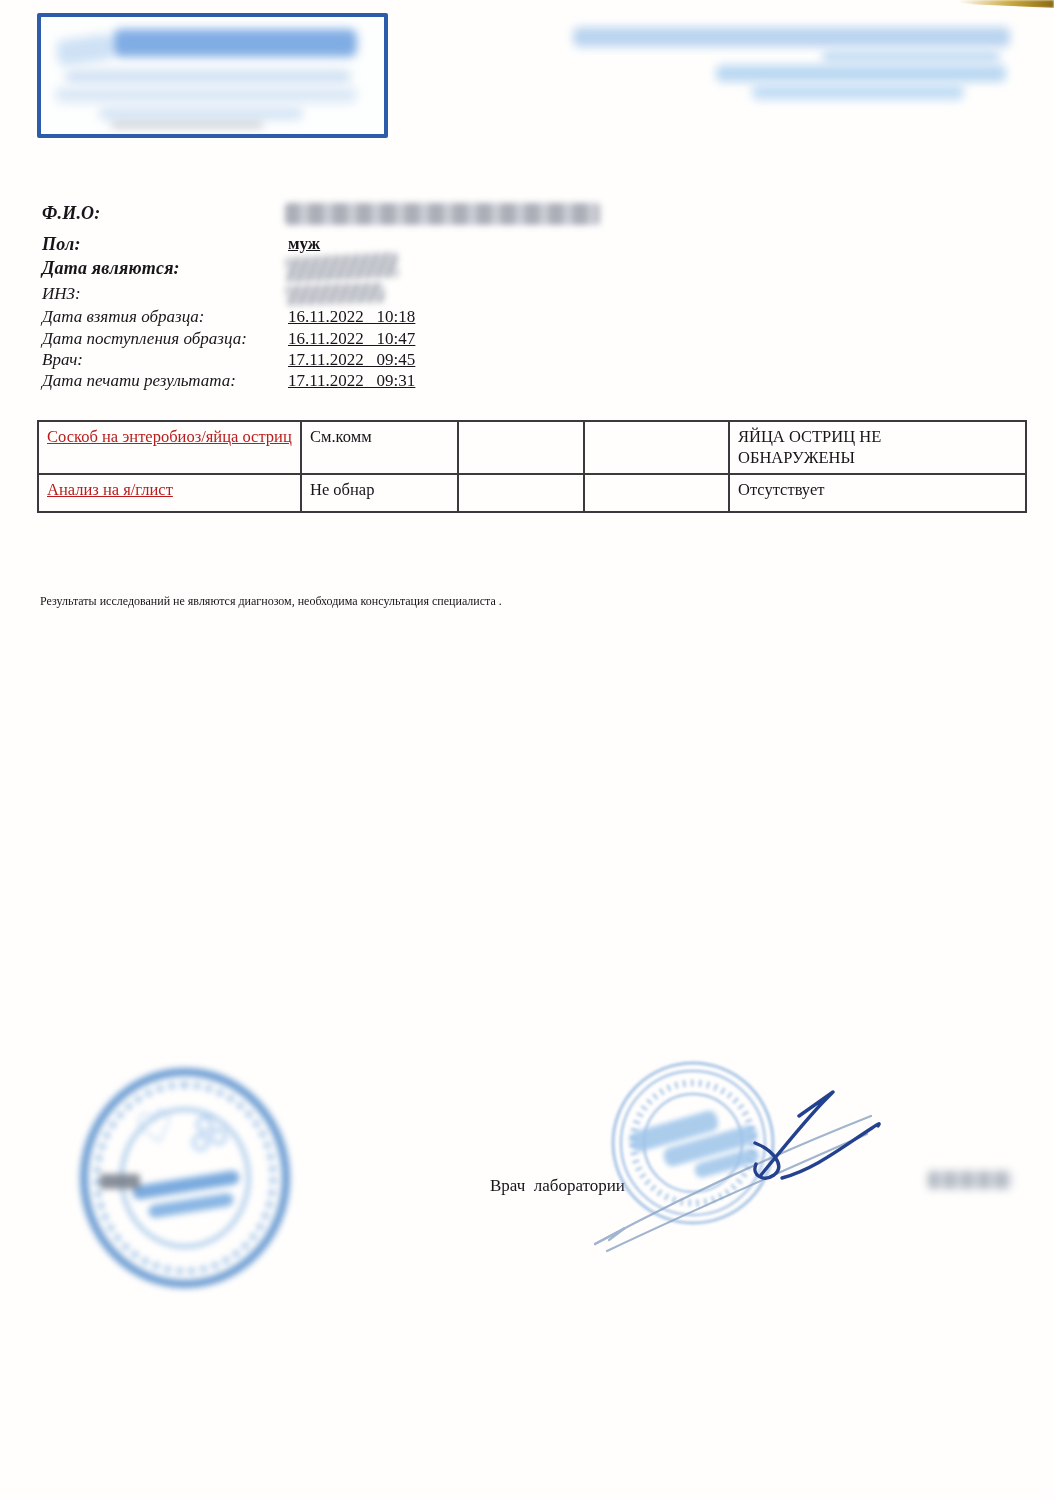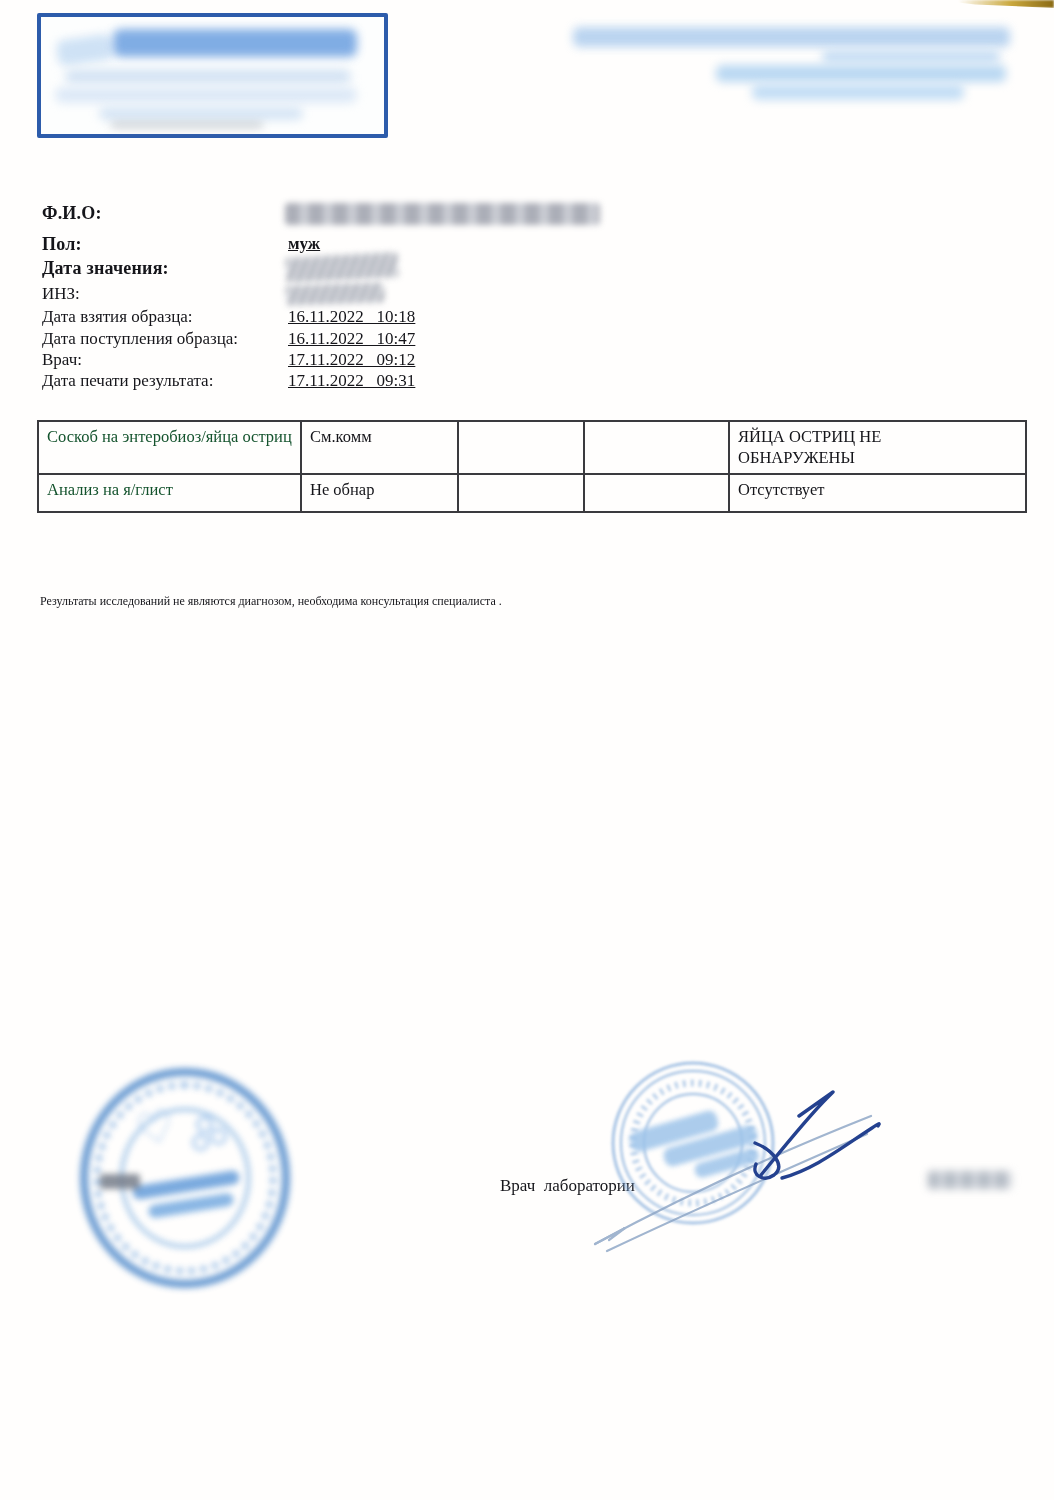--- a/index.html
+++ b/index.html
@@ -31,21 +31,21 @@
   .tr-l4{left:752px; top:84px; width:212px; height:16px; background:#c4def5;}
   .corner-artifact{
     position:absolute; right:0; top:0; width:96px; height:8px;
     background:linear-gradient(to left,#8a6a14,#caa83e 45%,rgba(202,168,62,0));
     clip-path:polygon(0 0,100% 0,100% 100%,18% 55%,0 30%);
     filter:blur(1px);
   }
 
   
   .info-row{position:absolute; left:42px; height:22px; font-size:17px;}
-  .info-row .lbl{display:inline-block;}
+  .info-row .lbl{display:inline-block;font-style:italic;}
   .info-row .val{position:absolute; left:246px; top:0; white-space:pre;text-decoration:underline;}
   .lbl-bold{font-weight:bold; font-size:18px; letter-spacing:.2px;}
   .val-bold{font-weight:bold;}
   .redact{position:absolute; filter:blur(3px); border-radius:4px;}
   .redact-fio{left:285px; top:203px; width:315px; height:22px;
     background:repeating-linear-gradient(90deg,#8f93a0 0 14px,#b9bcc6 14px 24px); opacity:.75;}
   .redact-dob{left:286px; top:255px; width:112px; height:25px;
     background:repeating-linear-gradient(115deg,#9fa3ad 0 5px,#e3e5ea 5px 9px); transform:rotate(-3deg); opacity:.9;}
   .redact-inz{left:286px; top:284px; width:98px; height:20px;
     background:repeating-linear-gradient(115deg,#9fa3ad 0 5px,#e4e6eb 5px 9px); transform:rotate(-2deg); opacity:.9;}
@@ -55,42 +55,42 @@
     position:absolute; left:37px; top:420px; width:988px;
     border-collapse:collapse; table-layout:fixed;
     font-size:16.5px;
   }
   table.results th, table.results td{
     border:2px solid #3a3a3e; vertical-align:top; text-align:left;
     padding:4px 8px; font-weight:normal; line-height:1.3; overflow:hidden;
   }
   tr.hdr{height:45px;}
   tr.r1{height:47px;} tr.r2{height:38px;} tr.r3{height:40px;}
-  .cell-name{color:#14532d;}
+  .cell-name{color:#b91c1c;text-decoration:underline;}
   .bold{font-weight:bold;}
   .comment-tight{display:inline-block; max-width:205px;}
 
   .footer-note{position:absolute; left:40px; top:594px; font-size:12px;}
 
   
   .round-stamp{position:absolute; left:80px; top:1068px; width:210px; height:220px;
     filter:blur(3px); opacity:.92;}
   .round-stamp div{position:absolute; box-sizing:border-box;}
   .ls-outer{inset:0; border:8px solid #5f94cf; border-radius:50%;}
   .ls-ring2{inset:14px; border:6px dotted #7aaade; border-radius:50%;}
   .ls-ring3{inset:40px; border:3px solid #7fb0e0; border-radius:50%;}
   .ls-heart{left:56px; top:34px; font:44px "DejaVu Sans",sans-serif; color:#9cc2ec; transform:rotate(-14deg);}
   .ls-petal{width:17px; height:17px; border:3px solid #9cc2ec; border-radius:50%;}
   .p1{left:116px; top:48px;} .p2{left:130px; top:60px;} .p3{left:112px; top:66px;}
   .ls-text1{left:52px; top:110px; width:108px; height:14px; background:#6fa3dc; border-radius:7px; transform:rotate(-9deg);}
   .ls-text2{left:68px; top:131px; width:86px; height:13px; background:#7fb0e2; border-radius:7px; transform:rotate(-9deg);}
   .ls-mp{left:20px; top:106px; width:40px; height:15px; background:#6a7280; border-radius:3px; opacity:.85;}
 
   
-  .sig-caption{position:absolute; left:490px; top:1176px; font-size:17px; white-space:pre;margin-left:10px;}
+  .sig-caption{position:absolute; left:490px; top:1176px; font-size:17px; white-space:pre;}
   .doctor-name-blur{position:absolute; left:928px; top:1171px; width:84px; height:18px;
     background:repeating-linear-gradient(90deg,#8e99a8 0 10px,#c3c9d2 10px 17px);
     filter:blur(4px); opacity:.7; border-radius:4px;}
   .sig-svg{position:absolute; left:575px; top:1048px;}
 </style>
 </head>
 <body>
 
 <div class="page">
 
@@ -113,40 +113,40 @@
     <span class="lbl lbl-bold">Ф.И.О:</span>
   </div>
   <div class="redact redact-fio"></div>
 
   <div class="info-row" style="top:234px">
     <span class="lbl lbl-bold">Пол:</span>
     <span class="val val-bold">муж</span>
   </div>
 
   <div class="info-row" style="top:258px">
-    <span class="lbl lbl-bold">Дата значения:</span>
+    <span class="lbl lbl-bold">Дата являются:</span>
   </div>
   <div class="redact redact-dob"></div>
 
   <div class="info-row" style="top:284px">
     <span class="lbl">ИНЗ:</span>
   </div>
   <div class="redact redact-inz"></div>
 
   <div class="info-row" style="top:307px">
     <span class="lbl">Дата взятия образца:</span>
     <span class="val">16.11.2022   10:18</span>
   </div>
   <div class="info-row" style="top:329px">
     <span class="lbl">Дата поступления образца:</span>
     <span class="val">16.11.2022   10:47</span>
   </div>
   <div class="info-row" style="top:350px">
     <span class="lbl">Врач:</span>
-    <span class="val">17.11.2022   09:12</span>
+    <span class="val">17.11.2022   09:45</span>
   </div>
   <div class="info-row" style="top:371px">
     <span class="lbl">Дата печати результата:</span>
     <span class="val">17.11.2022   09:31</span>
   </div>
 
   <table class="results">
     <colgroup>
       <col style="width:263px">
         <col style="width:157px">

